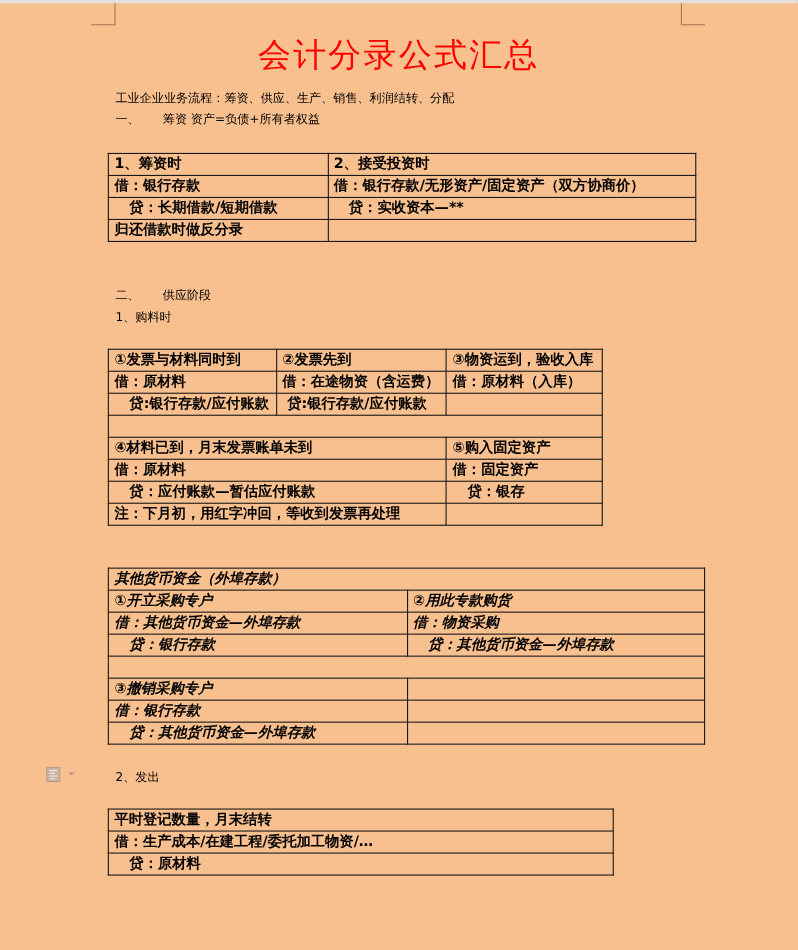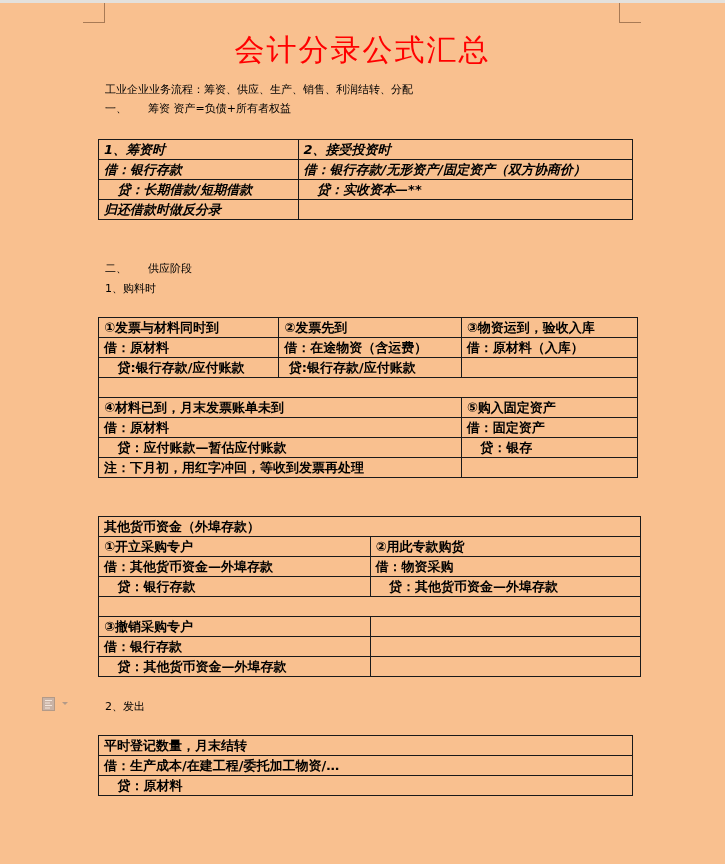--- a/index.html
+++ b/index.html
@@ -37,21 +37,21 @@
 <body>
 
 <div class="topstrip"></div>
 <div class="corner tl"></div>
 <div class="corner tr"></div>
 
 <div class="title">会计分录公式汇总</div>
 <div class="line" style="top:82px">工业企业业务流程：筹资、供应、生产、销售、利润结转、分配</div>
 <div class="line" style="top:101px">一、      筹资 资产=负债+所有者权益</div>
 
-<table class="t" style="top:139px; width:535px;font-style:italic;">
+<table class="t" style="top:139px; width:535px;">
   <colgroup>
       <col style="width:200px">
       <col style="width:335px">
     </colgroup>
   <tbody>
       <tr>
     <td class="blk">1、筹资时</td>
     <td class="blk">2、接受投资时</td>
   </tr>
   <tr>
@@ -65,21 +65,21 @@
   <tr>
     <td class="blk">归还借款时做反分录</td>
     <td class="blk"></td>
   </tr>
 </tbody>
   </table>
 
 <div class="line" style="top:261px">二、      供应阶段</div>
 <div class="line" style="top:281px">1、购料时</div>
 
-<table class="t" style="top:317px; width:540px;">
+<table class="t" style="top:317px; width:450px;">
   <colgroup>
       <col style="width:179px">
       <col style="width:181px">
       <col style="width:175px">
     </colgroup>
   <tbody>
       <tr>
     <td class="blk">①发票与材料同时到</td>
     <td class="blk">②发票先到</td>
     <td class="blk">③物资运到，验收入库</td>
@@ -109,21 +109,21 @@
     <td colspan="2" class="red">   贷：应付账款—暂估应付账款</td>
     <td class="red">   贷：银存</td>
   </tr>
   <tr>
     <td colspan="2" class="red">注：下月初，用红字冲回，等收到发票再处理</td>
     <td class="red"></td>
   </tr>
 </tbody>
   </table>
 
-<table class="t" style="top:516px; width:543px;">
+<table class="t" style="top:516px; width:543px;font-style:italic;">
   <colgroup>
       <col style="width:268px">
       <col style="width:267px">
     </colgroup>
   <tbody>
       <tr>
     <td colspan="2" class="blk">其他货币资金（外埠存款）</td>
   </tr>
   <tr>
     <td class="blk">①开立采购专户</td>
@@ -159,21 +159,21 @@
   <rect x="0.5" y="0.5" width="12" height="13" fill="#c9b3a6" stroke="#b39a88"></rect>
   <rect x="3" y="3" width="7" height="1" fill="#f3e6dc"></rect>
   <rect x="3" y="5.5" width="5" height="1" fill="#f3e6dc"></rect>
   <rect x="3" y="8" width="7" height="1" fill="#f3e6dc"></rect>
   <rect x="3" y="10.5" width="5" height="1" fill="#f3e6dc"></rect>
 </svg>
 <div class="doc-arrow"></div>
 
 <div class="line" style="top:699px">2、发出</div>
 
-<table class="t" style="top:735px; width:535px;">
+<table class="t" style="top:735px; width:460px;">
   <tbody>
       <tr>
     <td class="blk">平时登记数量，月末结转</td>
   </tr>
   <tr>
     <td class="red">借：生产成本/在建工程/委托加工物资/…</td>
   </tr>
   <tr>
     <td class="red">   贷：原材料</td>
   </tr>

